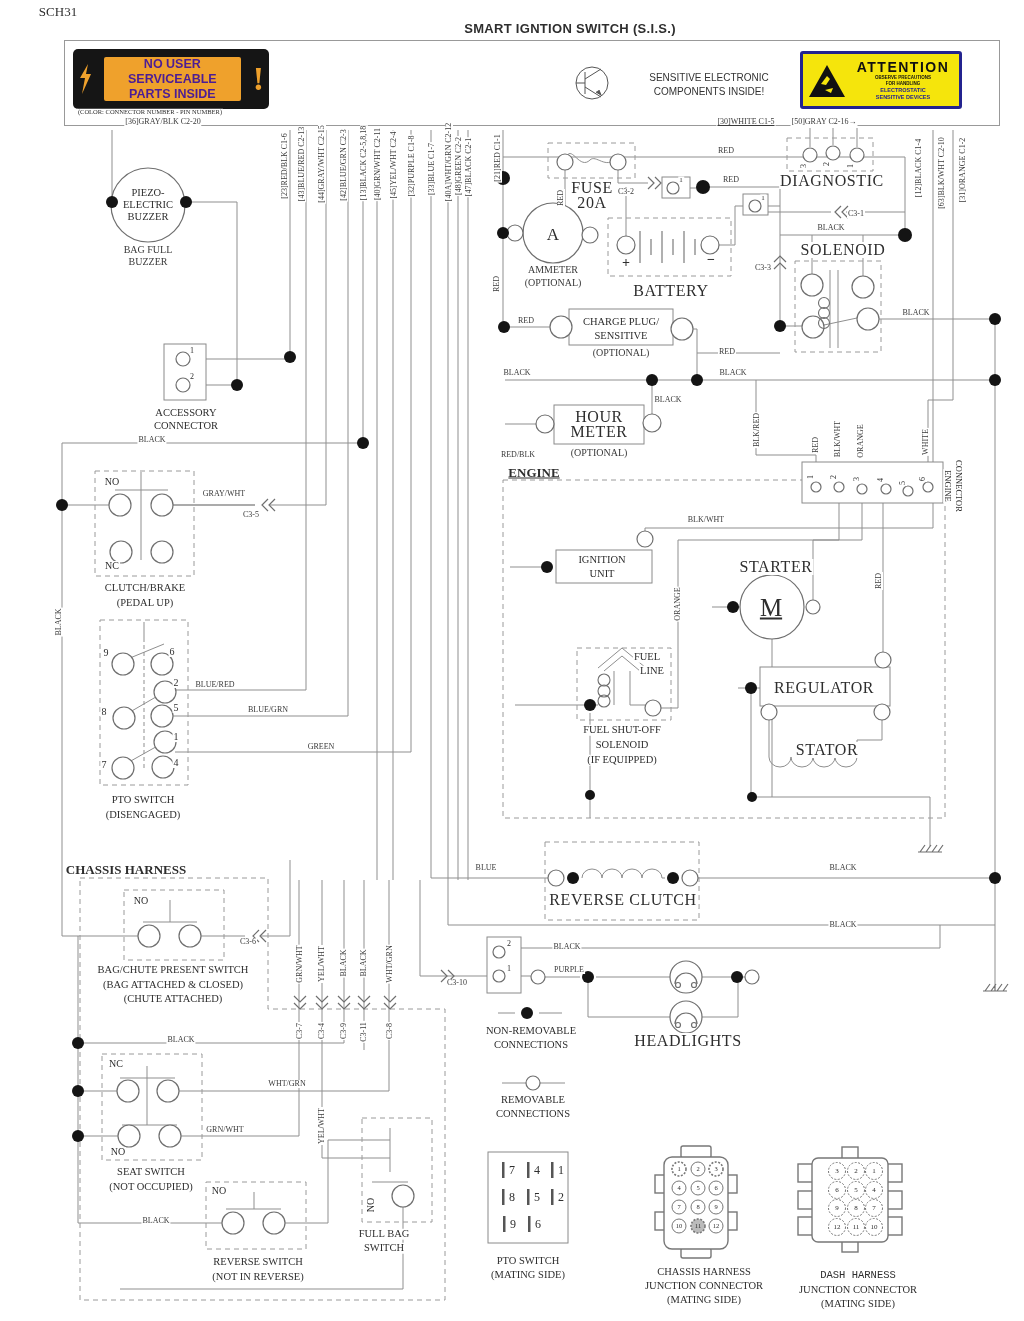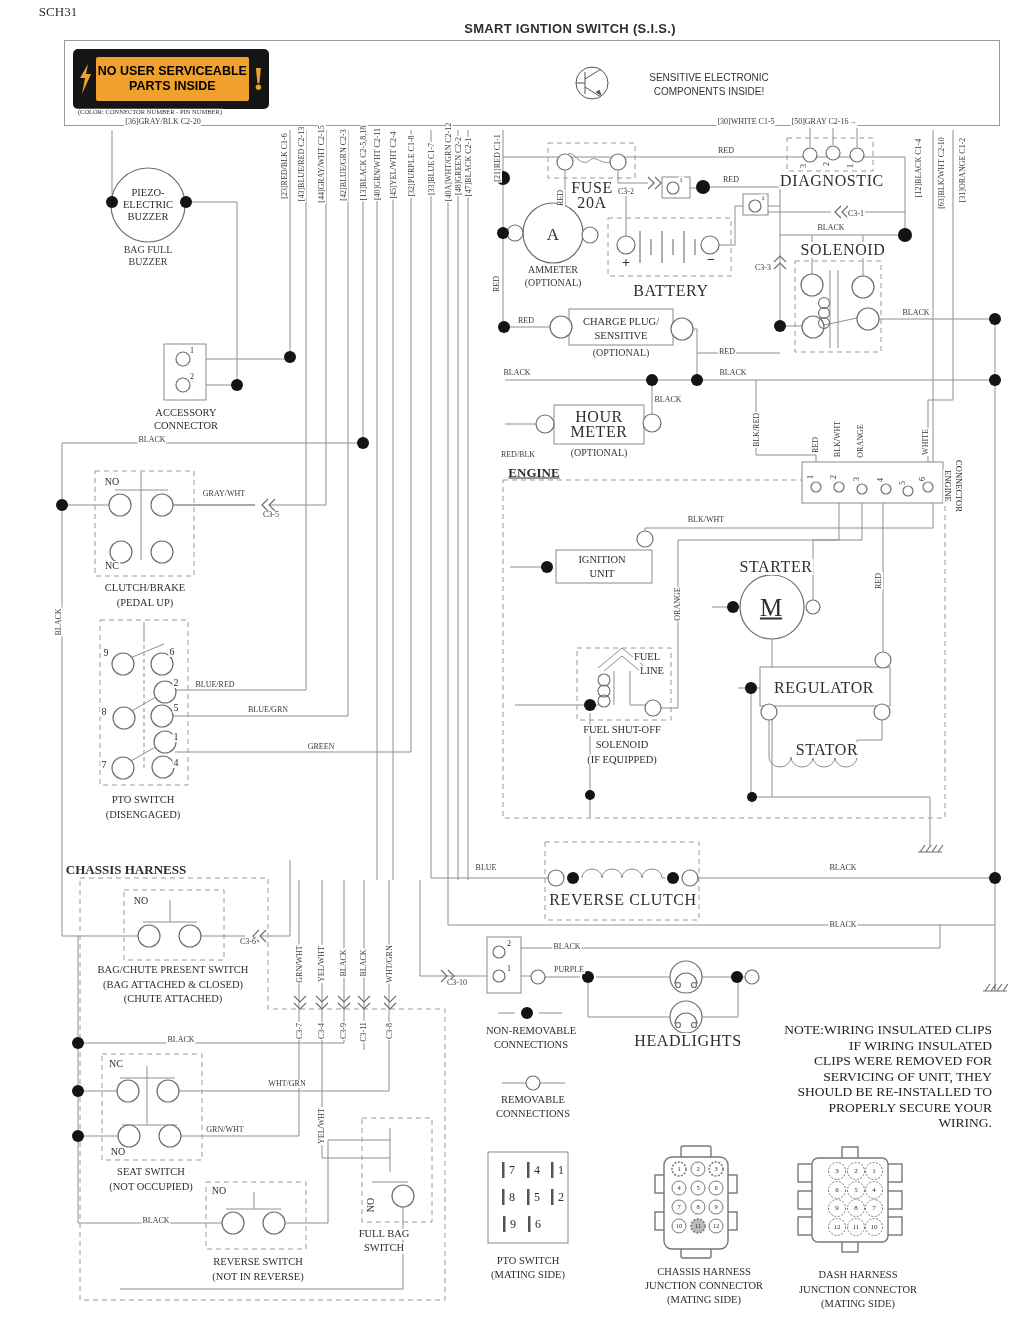--- a/index.html
+++ b/index.html
@@ -18,21 +18,21 @@
   .section-u{font-size:13px;font-weight:bold;text-decoration:underline}
   .sheet{font-size:13px}
   .title{font-size:13px;font-weight:bold;font-family:"Liberation Sans",sans-serif;letter-spacing:.3px}
   .amm{font-size:17px;background:none}
   .motor{font-size:25px;text-decoration:underline;background:none}
   .bigsym{font-size:14px;font-weight:bold;background:none}
   .tiny{font-size:6.5px}
   
   .hdr-box{position:absolute;left:64px;top:40px;width:934px;height:84px;border:1px solid #999;background:#fff}
   .warn-label{position:absolute;left:8px;top:8px;width:196px;height:60px;background:#151515;border-radius:5px;display:flex;align-items:center;justify-content:space-between;padding:0 5px;box-sizing:border-box}
-  .warn-inner{flex:1;margin:0 4px;background:var(--warning-orange,#efa12c);height:44px;display:flex;align-items:center;justify-content:center;text-align:center;font-family:"Liberation Sans",sans-serif;font-weight:bold;font-size:12.5px;color:#000000;white-space:pre-line;line-height:1.2;border-radius:2px}
+  .warn-inner{flex:1;margin:0 12px;background:var(--warning-orange,#efa12c);height:44px;display:flex;align-items:center;justify-content:center;text-align:center;font-family:"Liberation Sans",sans-serif;font-weight:bold;font-size:12.5px;color:#4c1d95;white-space:pre-line;line-height:1.2;border-radius:2px}
   .excl{color:var(--warning-orange,#efa12c);font-size:34px;font-weight:bold;font-family:"Liberation Serif",serif;line-height:1}
   .instructions{position:absolute;left:202px;top:1px;font-family:"Liberation Sans",sans-serif;font-size:9.5px;color:#333;white-space:pre;line-height:1.22}
   .sensitive{position:absolute;left:509px;top:30px;width:270px;text-align:center;font-family:"Liberation Sans",sans-serif;font-size:10px;color:#333;white-space:pre-line;line-height:1.4}
   .attn{position:absolute;left:735px;top:10px;width:162px;height:58px;background:var(--attention-yellow,#f5e50c);border:3px solid var(--attention-blue,#23238f);border-radius:3px;display:flex;align-items:center;box-sizing:border-box;padding:2px}
   .attn-right{flex:1;text-align:center;font-family:"Liberation Sans",sans-serif}
   .attn-title{font-size:14px;font-weight:bold;letter-spacing:1.5px;color:#111;line-height:1.1}
   .attn-sub{font-size:4.5px;font-weight:bold;color:#111;white-space:pre-line;line-height:1.3}
   .attn-esd{font-size:5.5px;font-weight:bold;color:var(--attention-blue,#23238f);white-space:pre-line;line-height:1.25}
   .note{position:absolute;left:756px;top:1022px;width:236px;text-align:right;font-size:13.5px;line-height:15.5px;white-space:pre-line;color:#222}
 </style>
@@ -322,48 +322,55 @@
   </div>
   <svg width="40" height="40" style="position:absolute;left:506px;top:22px">
     <g stroke="#555" stroke-width="1" fill="none">
       <circle cx="21" cy="20" r="16"></circle>
       <path d="M14,9V31 M14,16L30,6 M14,24L30,34 M5,20H14"></path>
       <path d="M25,29l5,3l-2,-5" fill="#555"></path>
     </g>
   </svg>
   <div class="sensitive">SENSITIVE ELECTRONIC
 COMPONENTS INSIDE!</div>
+  <div class="attn">
+    <svg width="44" height="40">
+      <path d="M4,37 L22,5 L40,37 Z" fill="#111"></path>
+      <path d="M16,24 l6,-8 l3,3 l-4,6 z" fill="#F5E50C"></path>
+      <path d="M20,30 l8,-2 l-2,5 z" fill="#F5E50C"></path>
+    </svg>
+    <div class="attn-right">
+      <div class="attn-title">ATTENTION</div>
+      <div class="attn-sub">OBSERVE PRECAUTIONS
+FOR HANDLING</div>
+      <div class="attn-esd">ELECTROSTATIC
+SENSITIVE DEVICES</div>
+    </div>
+  </div>
 </div>
 
-<div class="note">NOTE:WIRING INSULATED CLIPS
-IF WIRING INSULATED
-CLIPS WERE REMOVED FOR
-SERVICING OF UNIT, THEY
-SHOULD BE RE-INSTALLED TO
-PROPERLY SECURE YOUR
-WIRING.</div>
 
 <div id="labels">
       <div class="lbl sheet" style="left: 58px; top: 11px;">SCH31</div>
       <div class="lbl title" style="left: 570px; top: 28px;">SMART IGNTION SWITCH (S.I.S.)</div>
       <div class="lbl wire" style="left: 163px; top: 122px;">[36]GRAY/BLK C2-20</div>
       <div class="lbl wire" style="left: 285px; top: 166px; transform: translate(-50%, -50%) rotate(-90deg);">[23]RED/BLK C1-6</div>
       <div class="lbl wire" style="left: 302px; top: 164px; transform: translate(-50%, -50%) rotate(-90deg);">[43]BLUE/RED C2-13</div>
       <div class="lbl wire" style="left: 322px; top: 164px; transform: translate(-50%, -50%) rotate(-90deg);">[44]GRAY/WHT C2-15</div>
       <div class="lbl wire" style="left: 344px; top: 165px; transform: translate(-50%, -50%) rotate(-90deg);">[42]BLUE/GRN C2-3</div>
       <div class="lbl wire" style="left: 364px; top: 163px; transform: translate(-50%, -50%) rotate(-90deg);">[13]BLACK C2-5,8,18</div>
       <div class="lbl wire" style="left: 378px; top: 164px; transform: translate(-50%, -50%) rotate(-90deg);">[40]GRN/WHT C2-11</div>
       <div class="lbl wire" style="left: 394px; top: 165px; transform: translate(-50%, -50%) rotate(-90deg);">[45]YEL/WHT C2-4</div>
       <div class="lbl wire" style="left: 412px; top: 166px; transform: translate(-50%, -50%) rotate(-90deg);">[32]PURPLE C1-8</div>
       <div class="lbl wire" style="left: 432px; top: 169px; transform: translate(-50%, -50%) rotate(-90deg);">[33]BLUE C1-7</div>
       <div class="lbl wire" style="left: 449px; top: 162px; transform: translate(-50%, -50%) rotate(-90deg);">[40A]WHT/GRN C2-12</div>
       <div class="lbl wire" style="left: 459px; top: 166px; transform: translate(-50%, -50%) rotate(-90deg);">[48]GREEN C2-2</div>
       <div class="lbl wire" style="left: 469px; top: 167px; transform: translate(-50%, -50%) rotate(-90deg);">[47]BLACK C2-1</div>
       <div class="lbl wire" style="left: 498px; top: 158px; transform: translate(-50%, -50%) rotate(-90deg);">[21]RED C1-1</div>
-      <div class="lbl wire" style="left: 746px; top: 122px;">[30]WHITE C1-5</div>
+      <div class="lbl wire" style="left: 746px; top: 122px; text-decoration: underline;">[30]WHITE C1-5</div>
       <div class="lbl wire" style="left: 824px; top: 122px;">[50]GRAY C2-16→</div>
       <div class="lbl wire" style="left: 919px; top: 168px; transform: translate(-50%, -50%) rotate(-90deg);">[12]BLACK C1-4</div>
       <div class="lbl wire" style="left: 942px; top: 173px; transform: translate(-50%, -50%) rotate(-90deg);">[63]BLK/WHT C2-10</div>
       <div class="lbl wire" style="left: 963px; top: 170px; transform: translate(-50%, -50%) rotate(-90deg);">[31]ORANGE C1-2</div>
       <div class="lbl comp-s" style="left: 148px; top: 193px;">PIEZO-</div>
       <div class="lbl comp-s" style="left: 148px; top: 205px;">ELECTRIC</div>
       <div class="lbl comp-s" style="left: 148px; top: 217px;">BUZZER</div>
       <div class="lbl sub" style="left: 148px; top: 250px;">BAG FULL</div>
       <div class="lbl sub" style="left: 148px; top: 262px;">BUZZER</div>
       <div class="lbl pin" style="left: 192px; top: 351px;">1</div>
@@ -407,21 +414,21 @@
       <div class="lbl sub" style="left: 599px; top: 453px;">(OPTIONAL)</div>
       <div class="lbl wire" style="left: 757px; top: 430px; transform: translate(-50%, -50%) rotate(-90deg);">BLK/RED</div>
       <div class="lbl wire" style="left: 518px; top: 455px;">RED/BLK</div>
       <div class="lbl section-u" style="left: 534px; top: 472px;">ENGINE</div>
       <div class="lbl wire" style="left: 152px; top: 440px;">BLACK</div>
       <div class="lbl pin-l" style="left: 112px; top: 482px;">NO</div>
       <div class="lbl pin-l" style="left: 112px; top: 566px;">NC</div>
       <div class="lbl comp-s" style="left: 145px; top: 588px;">CLUTCH/BRAKE</div>
       <div class="lbl comp-s" style="left: 145px; top: 603px;">(PEDAL UP)</div>
       <div class="lbl wire" style="left: 224px; top: 494px;">GRAY/WHT</div>
-      <div class="lbl wire" style="left: 271px; top: 515px;">C3-5</div>
+      <div class="lbl wire" style="left: 251px; top: 515px;">C3-5</div>
       <div class="lbl wire" style="left: 59px; top: 622px; transform: translate(-50%, -50%) rotate(-90deg);">BLACK</div>
       <div class="lbl pin-l" style="left: 106px; top: 653px;">9</div>
       <div class="lbl pin-l" style="left: 172px; top: 652px;">6</div>
       <div class="lbl pin-l" style="left: 176px; top: 683px;">2</div>
       <div class="lbl pin-l" style="left: 104px; top: 712px;">8</div>
       <div class="lbl pin-l" style="left: 176px; top: 708px;">5</div>
       <div class="lbl pin-l" style="left: 176px; top: 737px;">1</div>
       <div class="lbl pin-l" style="left: 104px; top: 765px;">7</div>
       <div class="lbl pin-l" style="left: 176px; top: 763px;">4</div>
       <div class="lbl comp-s" style="left: 143px; top: 800px;">PTO SWITCH</div>
@@ -530,19 +537,19 @@
       <div class="lbl pin-j2" style="left: 874px; top: 1171px;">1</div>
       <div class="lbl pin-j2" style="left: 837px; top: 1190px;">6</div>
       <div class="lbl pin-j2" style="left: 856px; top: 1190px;">5</div>
       <div class="lbl pin-j2" style="left: 874px; top: 1190px;">4</div>
       <div class="lbl pin-j2" style="left: 837px; top: 1208px;">9</div>
       <div class="lbl pin-j2" style="left: 856px; top: 1208px;">8</div>
       <div class="lbl pin-j2" style="left: 874px; top: 1208px;">7</div>
       <div class="lbl pin-j2" style="left: 837px; top: 1227px;">12</div>
       <div class="lbl pin-j2" style="left: 856px; top: 1227px;">11</div>
       <div class="lbl pin-j2" style="left: 874px; top: 1227px;">10</div>
-      <div class="lbl comp-s" style="left: 858px; top: 1275px;">DASH HARNESS</div>
+      <div class="lbl comp-s" style="left: 858px; top: 1275px; font-family: Liberation Mono, monospace;">DASH HARNESS</div>
       <div class="lbl comp-s" style="left: 858px; top: 1290px;">JUNCTION CONNECTOR</div>
       <div class="lbl comp-s" style="left: 858px; top: 1304px;">(MATING SIDE)</div>
       <div class="lbl tiny" style="left: 150px; top: 112px;">(COLOR: CONNECTOR NUMBER - PIN NUMBER)</div>
     </div>
 
 </div>
 
 </body></html>

